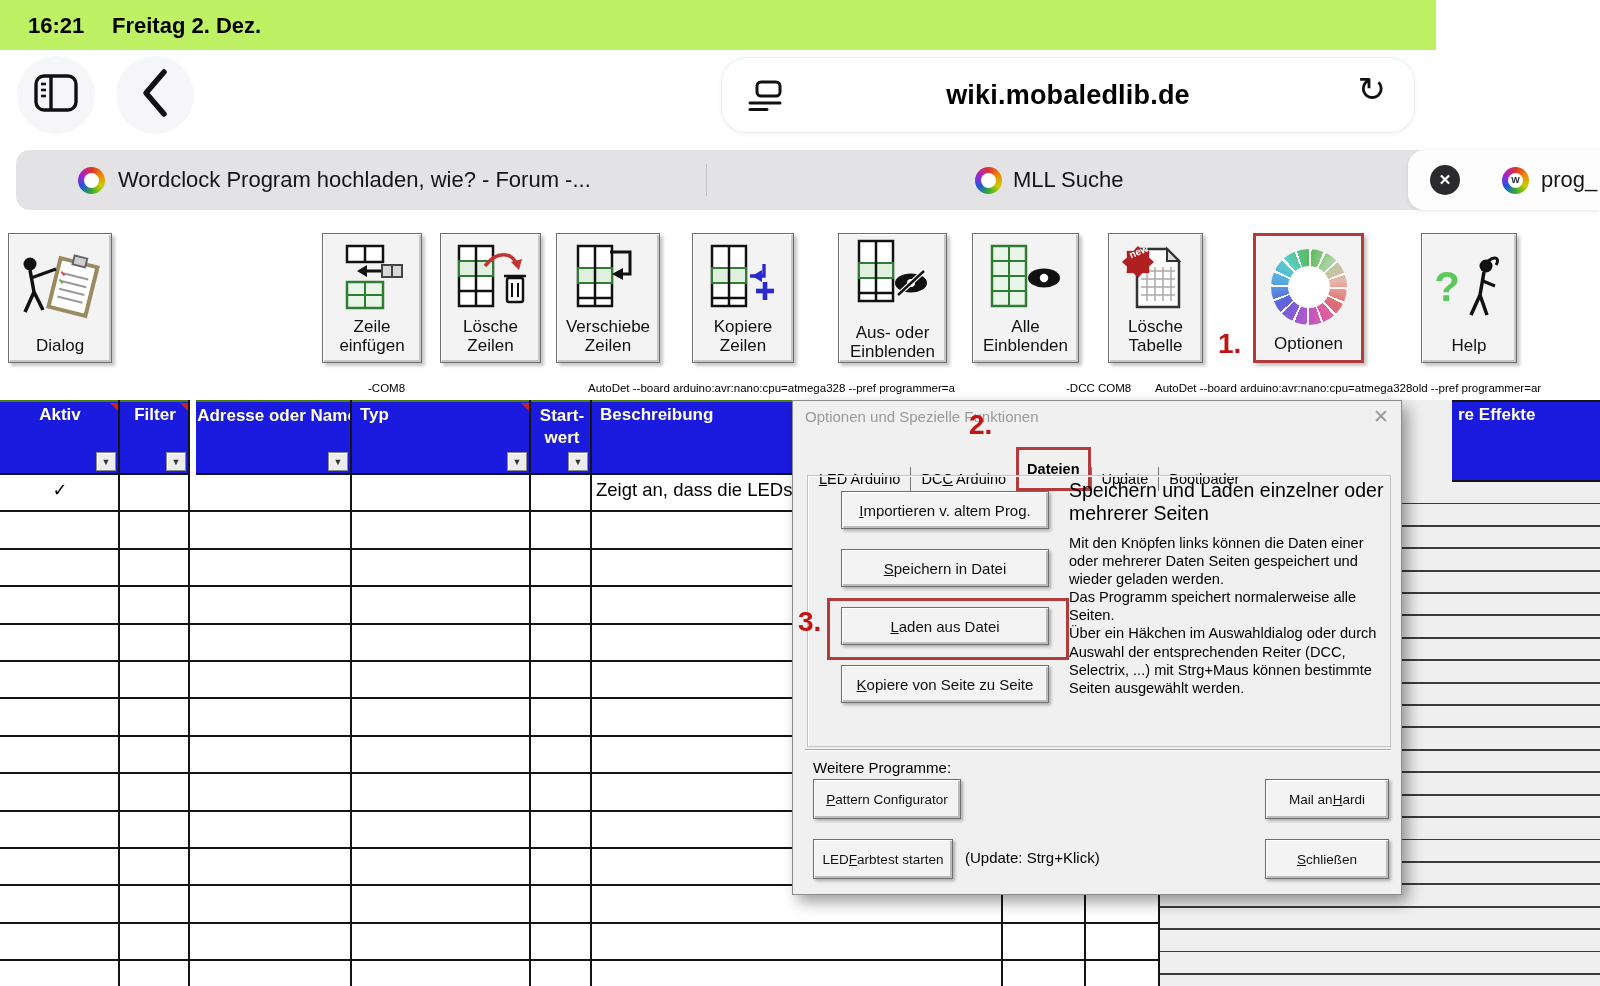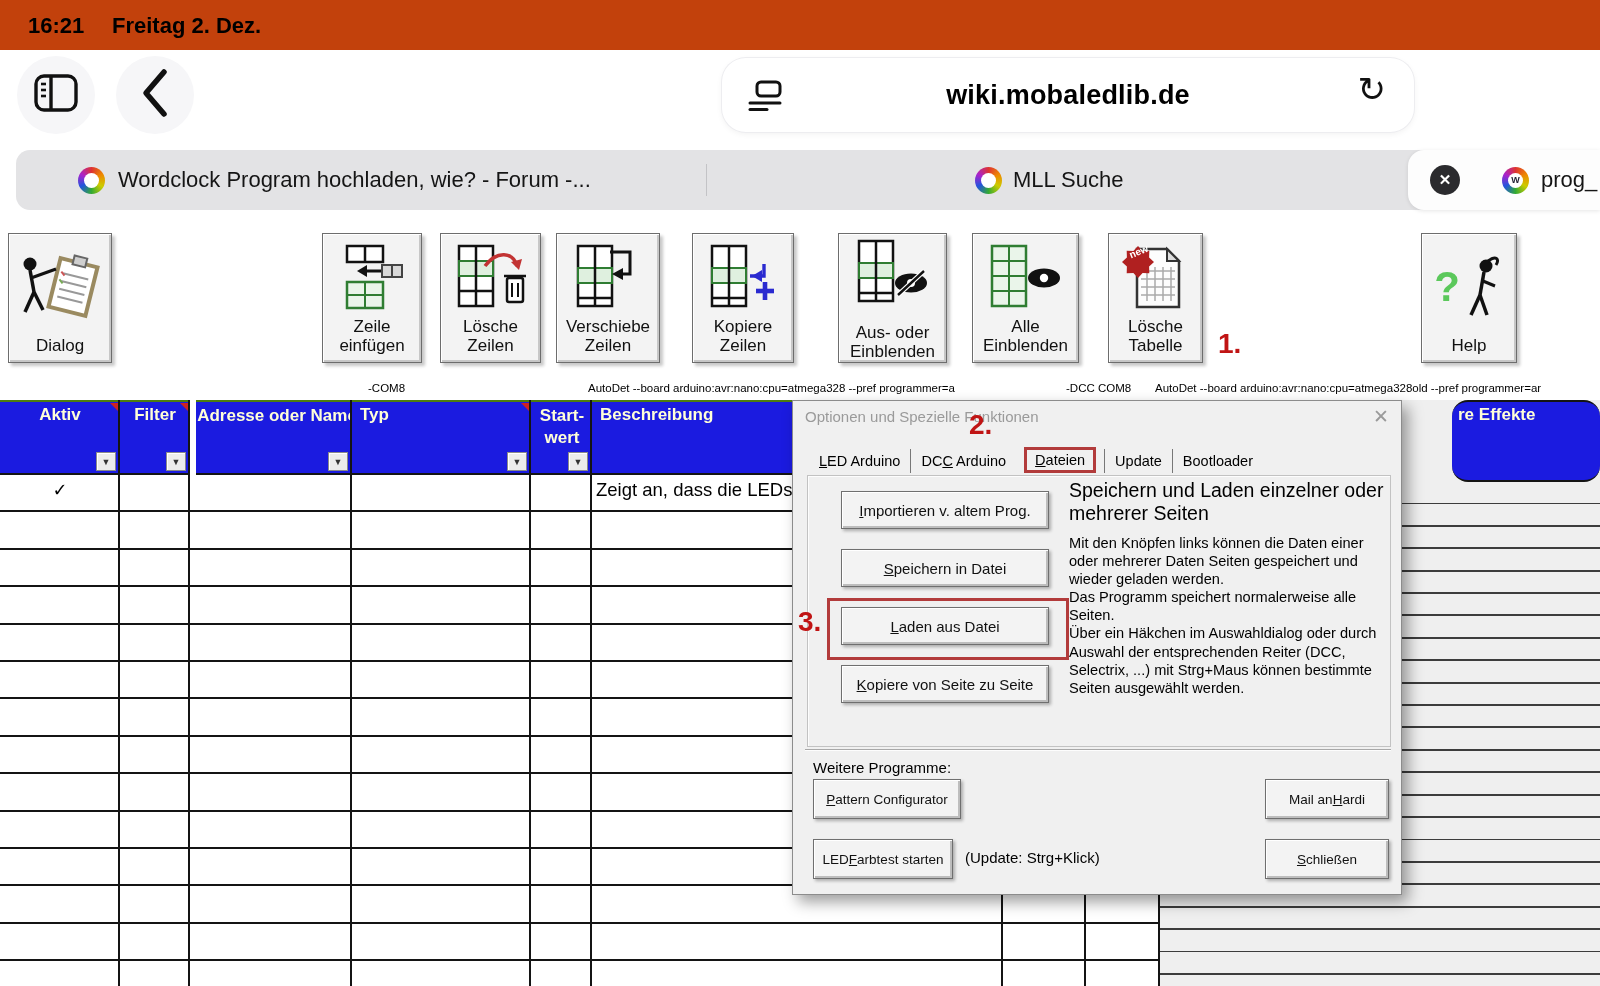--- a/index.html
+++ b/index.html
@@ -1,20 +1,20 @@
 <!DOCTYPE html>
 <html><head>
 <meta charset="utf-8">
 <style>
   html,body{margin:0;padding:0;background:#888;}
   #screen{position:relative;width:1600px;height:986px;background:#fff;overflow:hidden;
           font-family:"Liberation Sans",sans-serif;color:#000;}
   .abs{position:absolute;}
   
-  .statusbar{left:0;top:0;width:1600px;height:50px;background:#c2410c;}
+  .statusbar{left:0;top:0;width:1436px;height:50px;background:#bef264;}
   .st-time{left:28px;top:13px;font-size:22px;font-weight:700;}
   .st-date{left:112px;top:13px;font-size:22px;font-weight:700;}
   .circbtn{width:78px;height:78px;border-radius:50%;background:#f6f6f8;display:flex;align-items:center;justify-content:center;}
   .urlpill{left:722px;top:58px;width:692px;height:74px;background:#fff;border-radius:24px;
            box-shadow:0 0 0 1px #ededf0,0 2px 6px rgba(0,0,0,.06);display:flex;align-items:center;}
   .urltext{position:absolute;left:0;right:0;text-align:center;font-size:27px;font-weight:600;letter-spacing:.2px;}
   .reload{position:absolute;right:28px;top:14px;font-size:34px;color:#111;line-height:1;}
   .tabstrip{left:16px;top:150px;width:1584px;height:60px;background:#e3e3e5;border-radius:14px 0 0 14px;}
   .tablabel{font-size:22px;color:#151515;white-space:nowrap;}
   .tabdivider{left:706px;top:164px;width:1px;height:32px;background:#c3c3c6;}
@@ -40,42 +40,42 @@
   .ledring{width:76px;height:76px;border-radius:50%;position:relative;
      background:repeating-conic-gradient(rgba(255,255,255,.95) 0deg 4deg,rgba(255,255,255,0) 4deg 22.5deg),
      conic-gradient(#5cb85c,#a8d4a0,#e8b2a8,#e07070,#d857b5,#9b59d0,#5b62e0,#57a8e0,#57d0c8,#5cb85c);}
   .ledring::after{content:"";position:absolute;inset:17px;background:#fff;border-radius:50%;}
   .newbadge{position:absolute;left:8px;top:12px;transform:rotate(-22deg);color:#fff;font-size:10px;font-weight:700;z-index:2;}
   .qmark{font-size:42px;font-weight:700;color:#5bc85b;margin-right:2px;line-height:1;}
   
   .hdr{position:absolute;top:400px;height:75px;background:#1b1be0;box-sizing:border-box;
        border-top:2px solid #4d7c0f;border-bottom:2px solid #141414;color:#ffffd8;font-weight:700;font-size:17px;}
   .hdrR{position:absolute;top:400px;height:82px;background:#1b1be0;box-sizing:border-box;
-       border-top:2px solid #141414;border-bottom:2px solid #141414;color:#ffffd8;font-weight:700;font-size:17px;border-radius:16px;}
+       border-top:2px solid #141414;border-bottom:2px solid #141414;color:#ffffd8;font-weight:700;font-size:17px;}
   .redtri{position:absolute;right:1px;top:1px;width:0;height:0;border-top:9px solid #c22;border-left:9px solid transparent;}
   .dd{position:absolute;top:452px;width:20px;height:19px;background:#ececec;border:1px solid #8a8a8a;
       box-shadow:inset 1px 1px 0 #fff;display:flex;align-items:center;justify-content:center;
       font-size:9px;color:#333;box-sizing:border-box;}
   .vl{position:absolute;top:400px;height:586px;width:2px;background:#141414;}
   .rows-left{left:0;top:475px;width:1160px;height:511px;
       background:repeating-linear-gradient(to bottom,#ffffff 0 35.4px,#141414 35.4px 37.4px);}
   .rows-right{left:1160px;top:482px;width:440px;height:504px;
       background:repeating-linear-gradient(to bottom,#efefef 0 20.5px,#3c3c3c 20.5px 22.4px);}
   .checkcell{left:0;top:479px;width:120px;text-align:center;font-size:18px;}
   .besch1{left:596px;top:479px;width:214px;overflow:hidden;white-space:nowrap;font-size:18.5px;}
   
   .dlg{left:792px;top:400px;width:610px;height:495px;background:#f0f0f0;border:1px solid #8c8c8c;box-sizing:border-box;
        box-shadow:6px 7px 14px rgba(0,0,0,.38);z-index:20;font-size:15px;}
   .dlg .abs{position:absolute;}
   .dtitle{left:12px;top:7px;font-size:15px;color:#9a9a9a;}
   .dclose{right:12px;top:4px;font-size:19px;color:#9a9a9a;}
   .dtabs{left:16px;top:46px;display:flex;align-items:flex-end;font-size:14.5px;}
   .dtab{padding:4px 10px;white-space:nowrap;}
   .dtab + .dtab{border-left:1px solid #777;}
-  .dtab.sel{border:3px solid #b23b3b;padding:2px 8px;margin:0 8px;font-weight:400;}
+  .dtab.sel{border:3px solid #b23b3b;padding:11px 8px;margin:0 0;font-weight:700;}
   .gbox{left:14px;top:74px;width:582px;height:270px;border:1px solid #c2c2c2;box-shadow:inset 1px 1px 0 #fdfdfd;}
   .wbtn{position:absolute;display:flex;align-items:center;justify-content:center;text-align:center;
         background:#f3f3f3;border:1px solid #6f6f6f;box-sizing:border-box;color:#111;
         box-shadow:inset 1px 1px 0 #fff,inset -2px -2px 0 #bdbdbd,2px 2px 3px rgba(0,0,0,.28);font-size:15px;}
   .wbtn.small{font-size:13.5px;}
   .dredbox{position:absolute;border:3px solid #b23b3b;}
   .iheading{left:276px;top:78px;width:334px;font-size:19.5px;line-height:1.18;}
   .ibody{left:276px;top:133px;width:334px;font-size:14.6px;line-height:1.24;white-space:pre-line;}
   .etch{left:12px;top:348px;width:586px;height:0;border-top:1px solid #a8a8a8;border-bottom:1px solid #fdfdfd;}
   .wlabel{left:20px;top:358px;font-size:15px;}
@@ -281,20 +281,26 @@
             <line x1="50" y1="24" x2="50" y2="58"></line>
         </g>
         <polygon transform="translate(17 19)" fill="#b02020" points="16,0 11.1,4.6 11.3,11.3 4.6,11.1 0,16 -4.6,11.1 -11.3,11.3 -11.1,4.6 -16,0 -11.1,-4.6 -11.3,-11.3 -4.6,-11.1 0,-16 4.6,-11.1 11.3,-11.3 11.1,-4.6"></polygon>
       </svg>
     </span>
     <span class="tlabel">Lösche Tabelle</span>
   </div>
 
   <div class="abs rednum" style="left:1218px;top:328px;">1.</div>
 
+  <div class="tbtn opt-hi" style="left:1253px;width:111px;">
+    <span class="ticon">
+        <span class="ledring"></span>
+      </span>
+    <span class="tlabel">Optionen</span>
+  </div>
 
   <div class="tbtn" style="left:1421px;width:96px;">
     <span class="ticon">
       <span class="qmark">?</span>
       <svg width="42" height="64" viewBox="0 0 42 64">
         <circle cx="24" cy="11" r="6.5" fill="#111"></circle>
         <path d="M26 6 C 34 0, 38 4, 34 10" fill="none" stroke="#111" stroke-width="3"></path>
         <line x1="22" y1="17" x2="18" y2="40" stroke="#111" stroke-width="3.5"></line>
         <line x1="18" y1="40" x2="9" y2="60" stroke="#111" stroke-width="3.5"></line>
         <line x1="18" y1="40" x2="25" y2="60" stroke="#111" stroke-width="3.5"></line>

